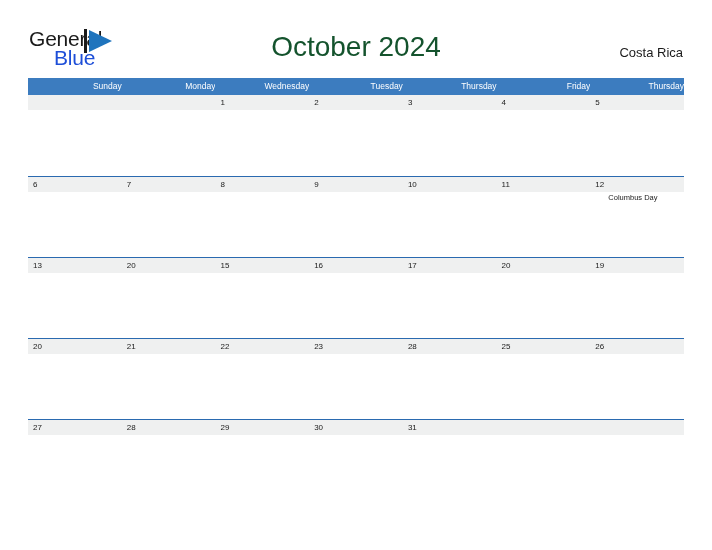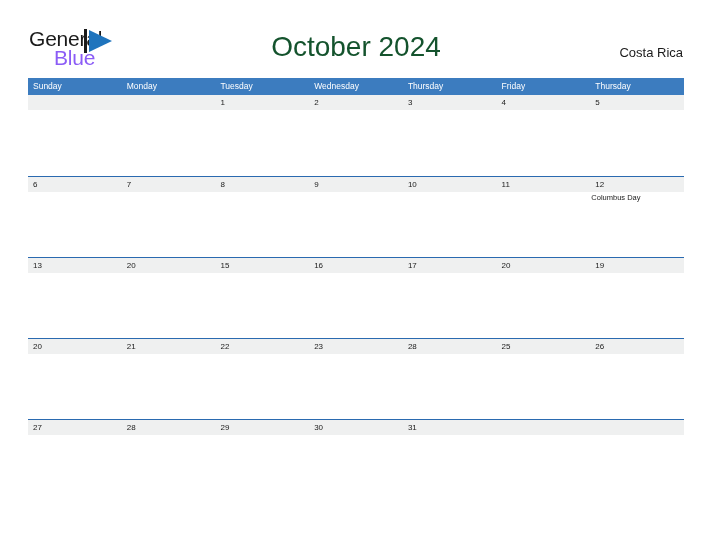--- a/index.html
+++ b/index.html
@@ -45,21 +45,21 @@
     color: #1b1b1b;
     letter-spacing: -0.2px;
     line-height: 22px;
     white-space: nowrap;
   }
   .logo-blue {
     position: absolute;
     left: 25px;
     top: 19px;
     font-size: 21px;
-    color: #8b5cf6;
+    color: #1d4ed8;
     letter-spacing: -0.2px;
     line-height: 22px;
     white-space: nowrap;
   }
   .logo-mark {
     position: absolute;
     left: 55px;
     top: 1px;
     width: 32px;
     height: 24px;
@@ -91,20 +91,21 @@
     position: absolute;
     left: 28px;
     top: 78px;
     width: 656px;
   }
 
   .weekdays {
     display: flex;
     background: #3c7cbf;
     height: 17px;
+    text-align: right;
   }
   .weekday {
     flex: 1 1 0;
     font-size: 8.5px;
     color: #ffffff;
     padding-left: 5px;
     box-sizing: border-box;
     line-height: 17px;
     white-space: nowrap;
     overflow: hidden;
@@ -148,21 +149,21 @@
   .day-num {
     position: absolute;
     left: 5px;
     top: 2px;
     font-size: 8px;
     color: #1b1b1b;
     line-height: 11px;
   }
   .event {
     position: absolute;
-    left: 1px;
+    left: 18px;
     top: 16px;
     font-size: 7.5px;
     color: #1b1b1b;
     line-height: 10px;
     width: 90px;
   }
 </style>
 </head>
 <body>
 
@@ -185,22 +186,22 @@
 
     <div class="region-label">Costa Rica</div>
 
   </div>
 
   <div class="grid">
 
     <div class="weekdays">
       <div class="weekday">Sunday</div>
       <div class="weekday">Monday</div>
+      <div class="weekday">Wednesday</div>
       <div class="weekday">Tuesday</div>
-      <div class="weekday">Wednesday</div>
       <div class="weekday">Thursday</div>
       <div class="weekday">Friday</div>
       <div class="weekday">Thursday</div>
     </div>
 
     <div class="week first">
       <div class="week-strip">
         <div class="cell-strip"></div>
         <div class="cell-strip"></div>
         <div class="cell-strip"></div>

